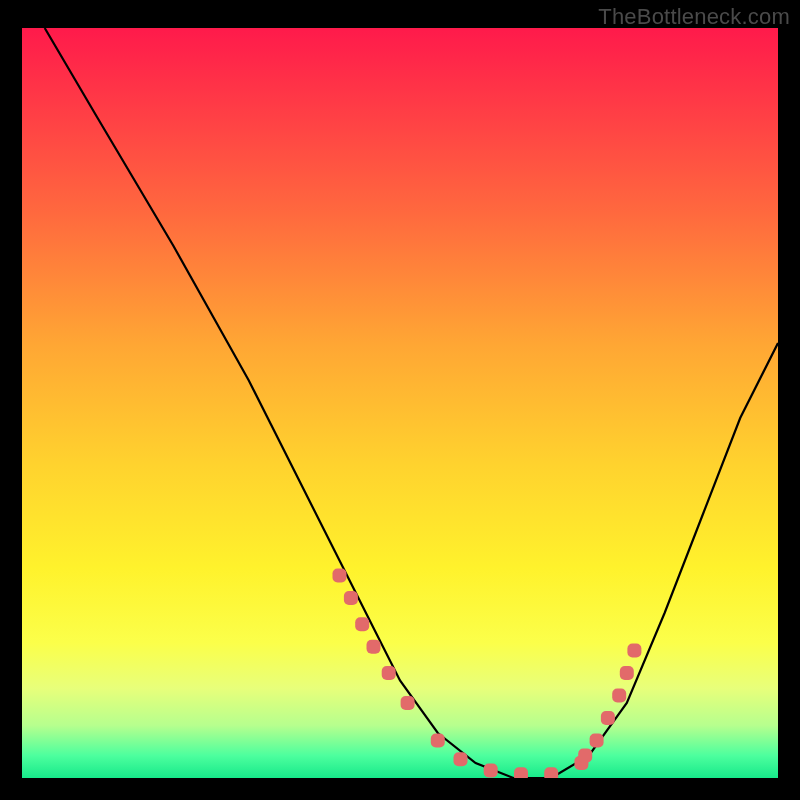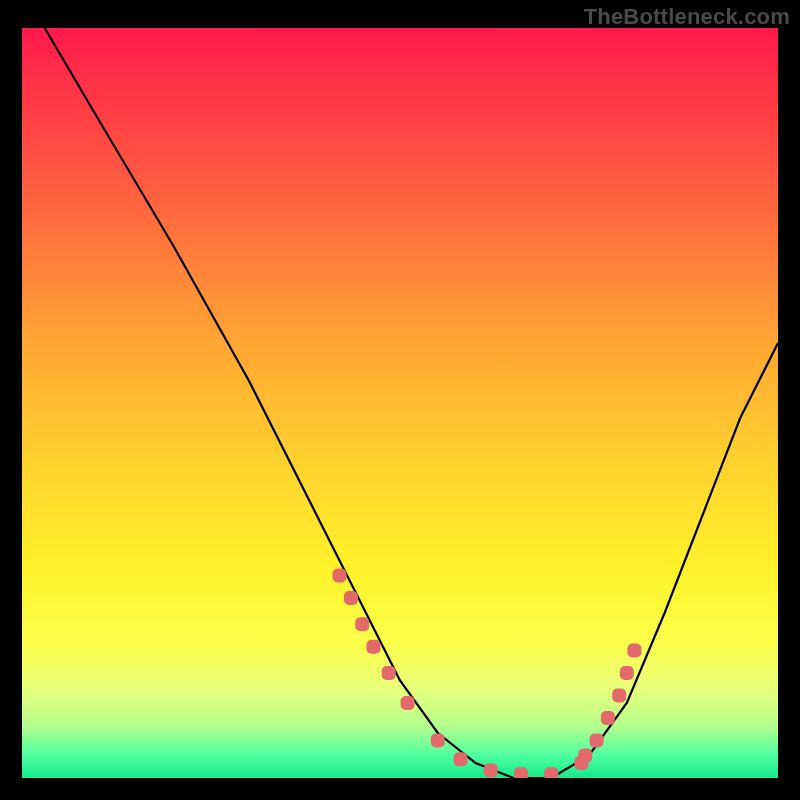--- a/index.html
+++ b/index.html
@@ -16,21 +16,21 @@
     width: 800px;
     height: 800px;
     background: #000;
   }
   .watermark {
     position: absolute;
     top: 4px;
     right: 10px;
     color: #4a4a4a;
     font-size: 22px;
-    font-weight: bold;
+    font-weight: normal;
     letter-spacing: 0.2px;
     z-index: 10;
   }
   .plot-area {
     position: absolute;
     left: 22px;
     top: 28px;
     width: 756px;
     height: 750px;
     background: linear-gradient(to bottom,

